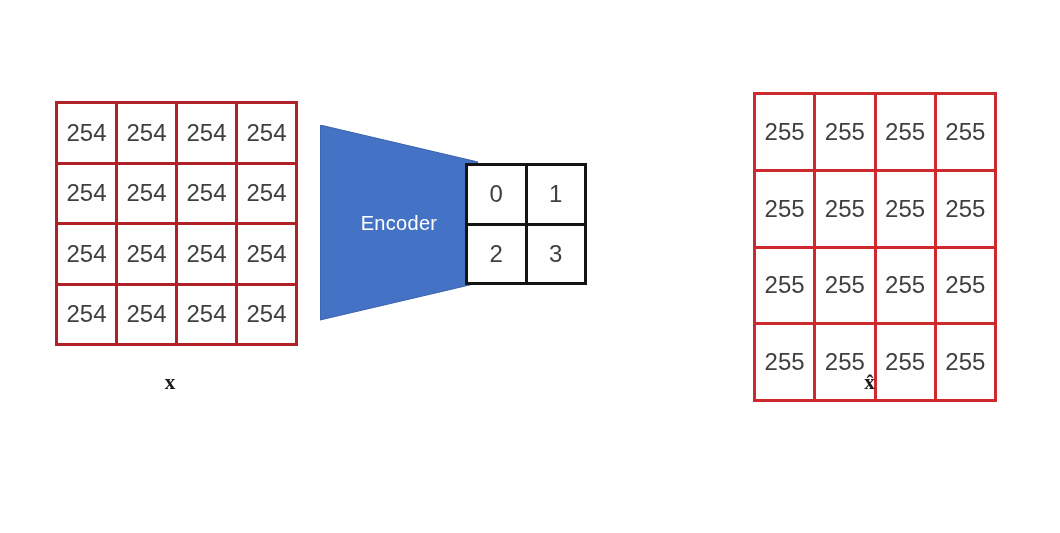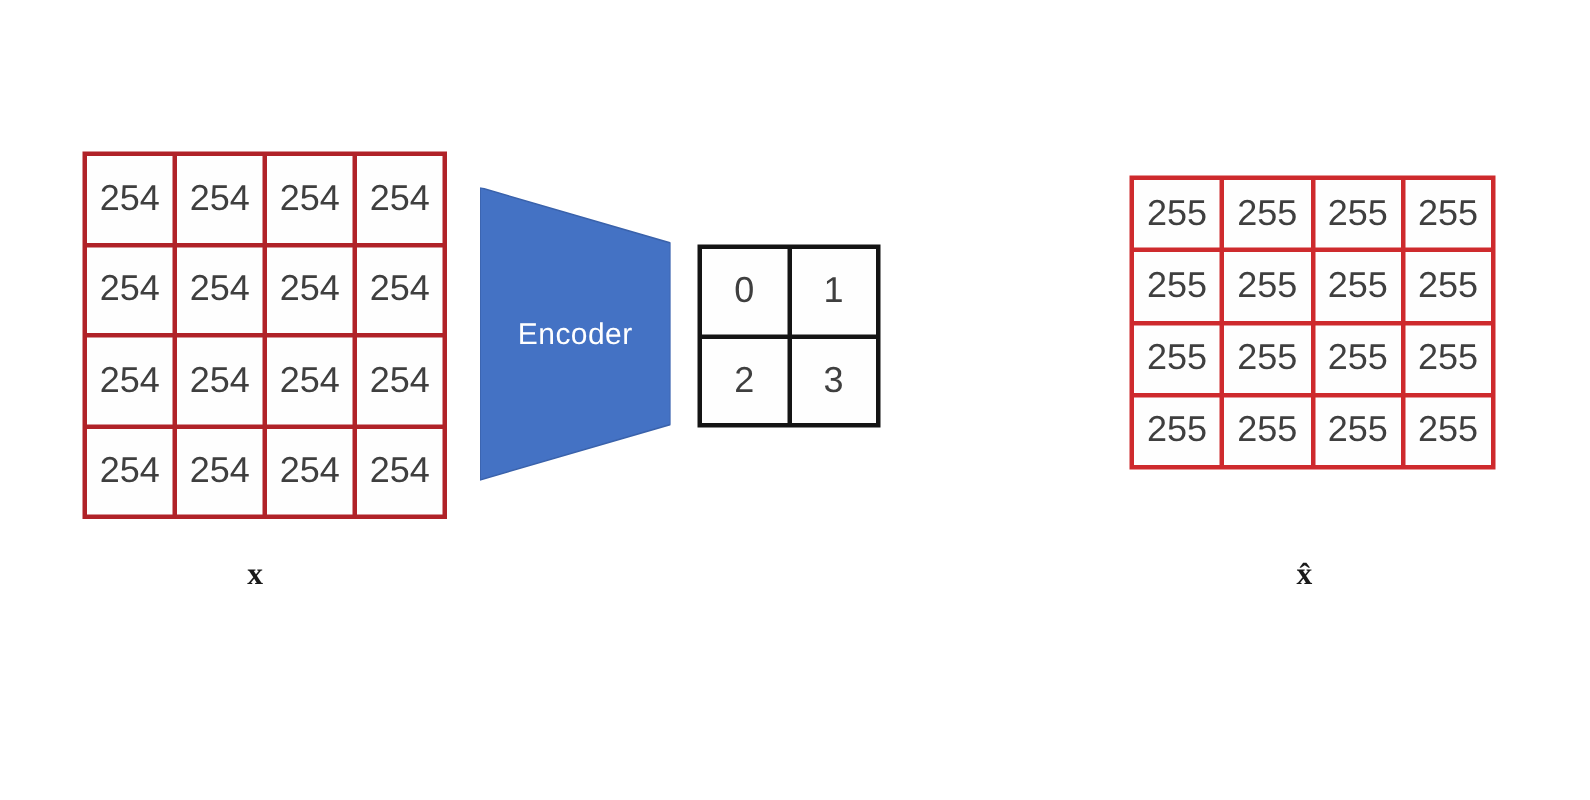--- a/index.html
+++ b/index.html
@@ -14,31 +14,31 @@
   .pixgrid {
     position: absolute;
     display: grid;
     box-sizing: border-box;
     padding: 3px;
     gap: 3px;
   }
   .grid4 { grid-template-columns: repeat(4, 1fr); grid-template-rows: repeat(4, 1fr); }
   .grid2 { grid-template-columns: repeat(2, 1fr); grid-template-rows: repeat(2, 1fr); }
   .input-grid  { left: 55px;  top: 101px; width: 243px; height: 245px; background: var(--input_grid_border); }
-  .output-grid { left: 753px; top: 117px; width: 244px; height: 196px; background: var(--output_grid_border); }
+  .output-grid { left: 753px; top: 92px; width: 244px; height: 310px; background: var(--output_grid_border); }
   .latent-grid { left: 465px; top: 163px; width: 122px; height: 122px; background: var(--latent_grid_border); }
   .cell {
     background: #fefefe;
     display: flex;
     align-items: center;
     justify-content: center;
     font-size: 24px;
     color: var(--cell_text);
   }
-  .trap { position: absolute; }
+  .trap { position: absolute; padding-left: 31px; }
   .encoder-block { left: 320px; top: 125px; width: 127px; height: 196px; }
   .decoder-block { left: 607px; top: 125px; width: 125px; height: 197px; }
   .trap svg { position: absolute; left: 0; top: 0; width: 100%; height: 100%; display: block; }
   .trap-label {
     position: absolute;
     left: 0; top: 0; right: 0; bottom: 0;
     display: flex;
     align-items: center;
     justify-content: center;
     color: var(--trapezoid_text);

